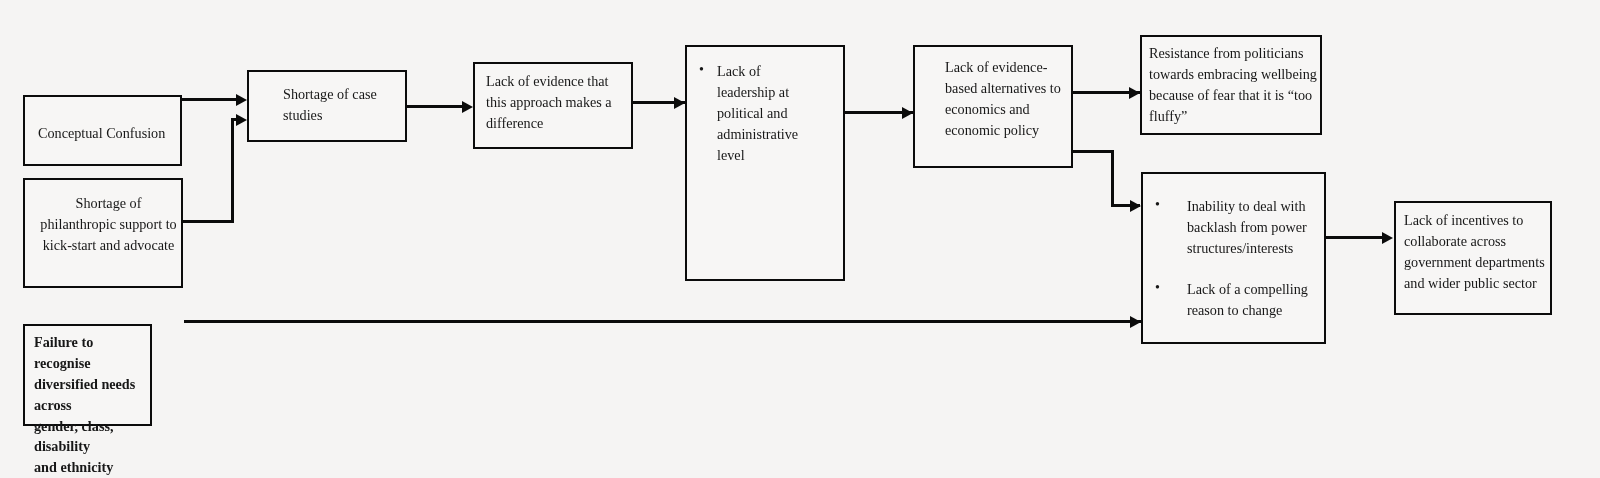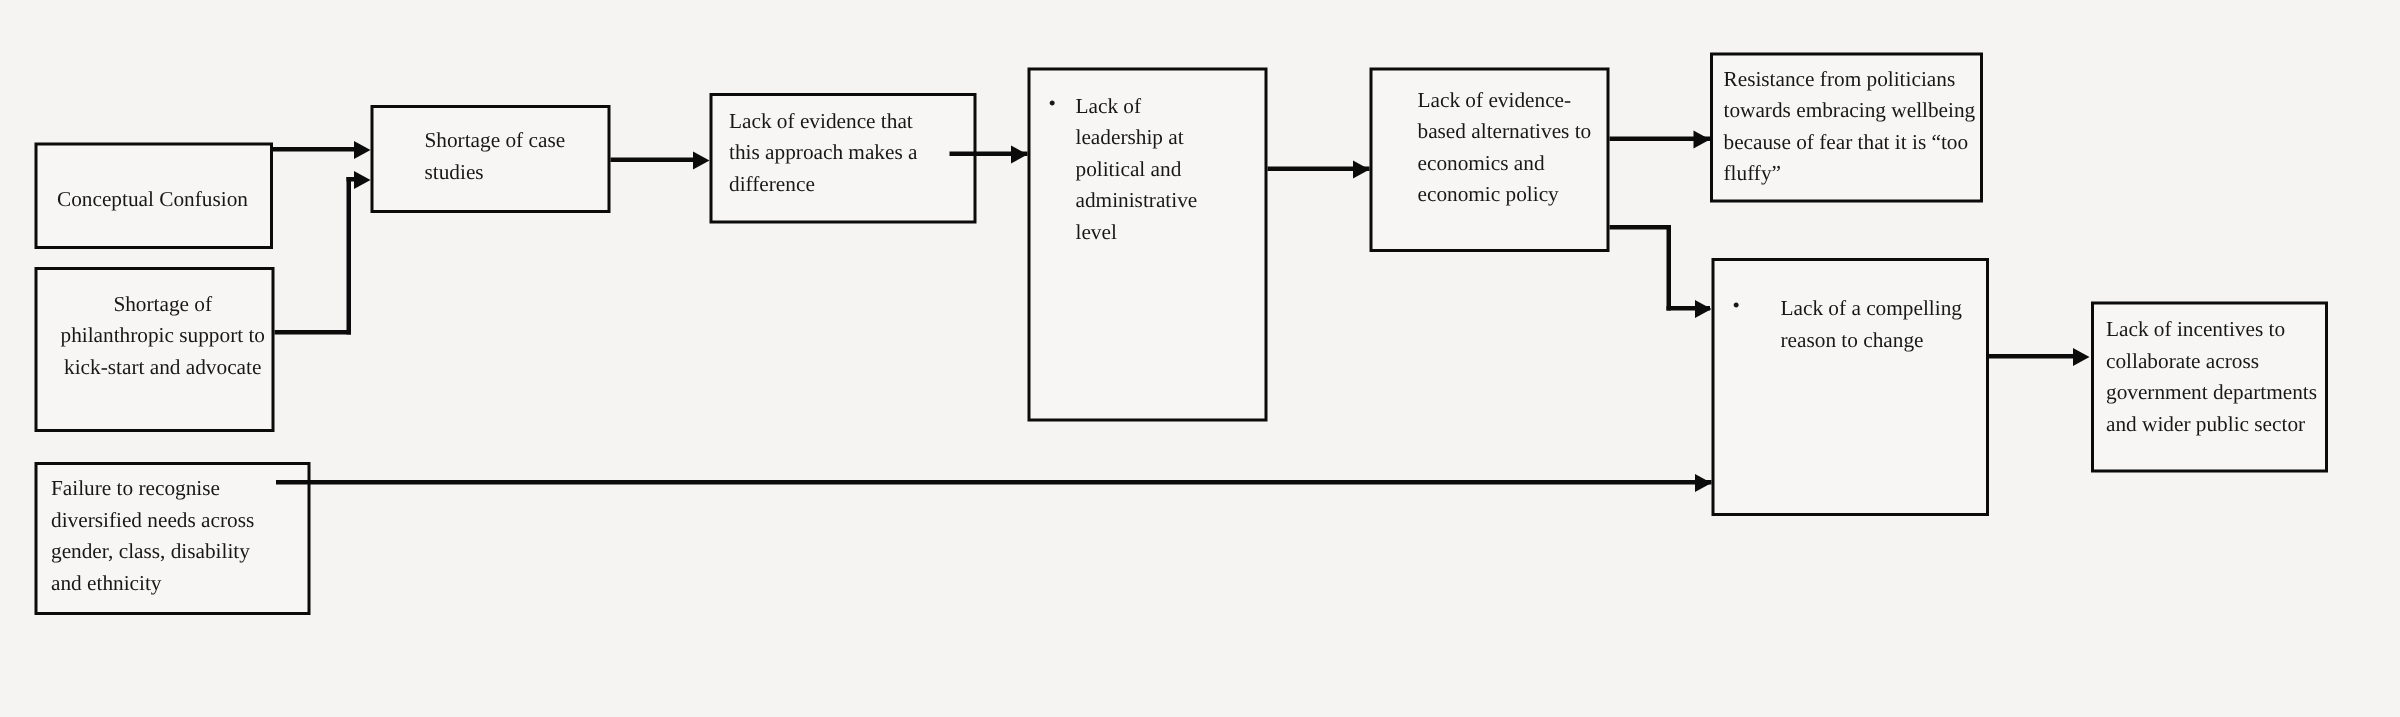--- a/index.html
+++ b/index.html
@@ -83,28 +83,28 @@
     <span class="txt">Shortage of case
 studies</span>
   </div>
 
   <div class="node plain" style="left:23px; top:178px; width:160px; height:110px; padding:13px 0 0 11px;text-align:center;">
     <span class="txt">Shortage of
 philanthropic support to
 kick-start and advocate</span>
   </div>
 
-  <div class="node plain" style="left:23px; top:308px; width:184px; height:102px; padding:6px 0 0 9px;">
+  <div class="node plain" style="left:23px; top:324px; width:129px; height:102px; padding:6px 0 0 9px;font-weight:bold;">
     <span class="txt">Failure to recognise
 diversified needs across
 gender, class, disability
 and ethnicity</span>
   </div>
 
-  <div class="node plain" style="left:473px; top:62px; width:178px; height:87px; padding:7px 0 0 11px;">
+  <div class="node plain" style="left:473px; top:62px; width:160px; height:87px; padding:7px 0 0 11px;">
     <span class="txt">Lack of evidence that
 this approach makes a
 difference</span>
   </div>
 
   <div class="node bulleted" style="left:685px; top:45px; width:160px; height:236px; padding:14px 0 16px 0;">
     <ul class="bullet-list">
       <li class="bullet-item" style="margin-bottom:22px;">Lack of
 leadership at
 political and
@@ -122,20 +122,23 @@
 
   <div class="node plain" style="left:1140px; top:35px; width:182px; height:100px; padding:6px 0 0 7px;">
     <span class="txt">Resistance from politicians
 towards embracing wellbeing
 because of fear that it is “too
 fluffy”</span>
   </div>
 
   <div class="node bulleted" style="left:1141px; top:172px; width:185px; height:172px; padding:22px 0 0 0;">
     <ul class="bullet-list">
+      <li class="bullet-item" style="padding-left:44px; margin-bottom:20px;">Inability to deal with
+backlash from power
+structures/interests</li>
       <li class="bullet-item" style="padding-left:44px;">Lack of a compelling
 reason to change</li>
     </ul>
   </div>
 
   <div class="node plain" style="left:1394px; top:201px; width:158px; height:114px; padding:7px 0 0 8px;">
     <span class="txt">Lack of incentives to
 collaborate across
 government departments
 and wider public sector</span>

